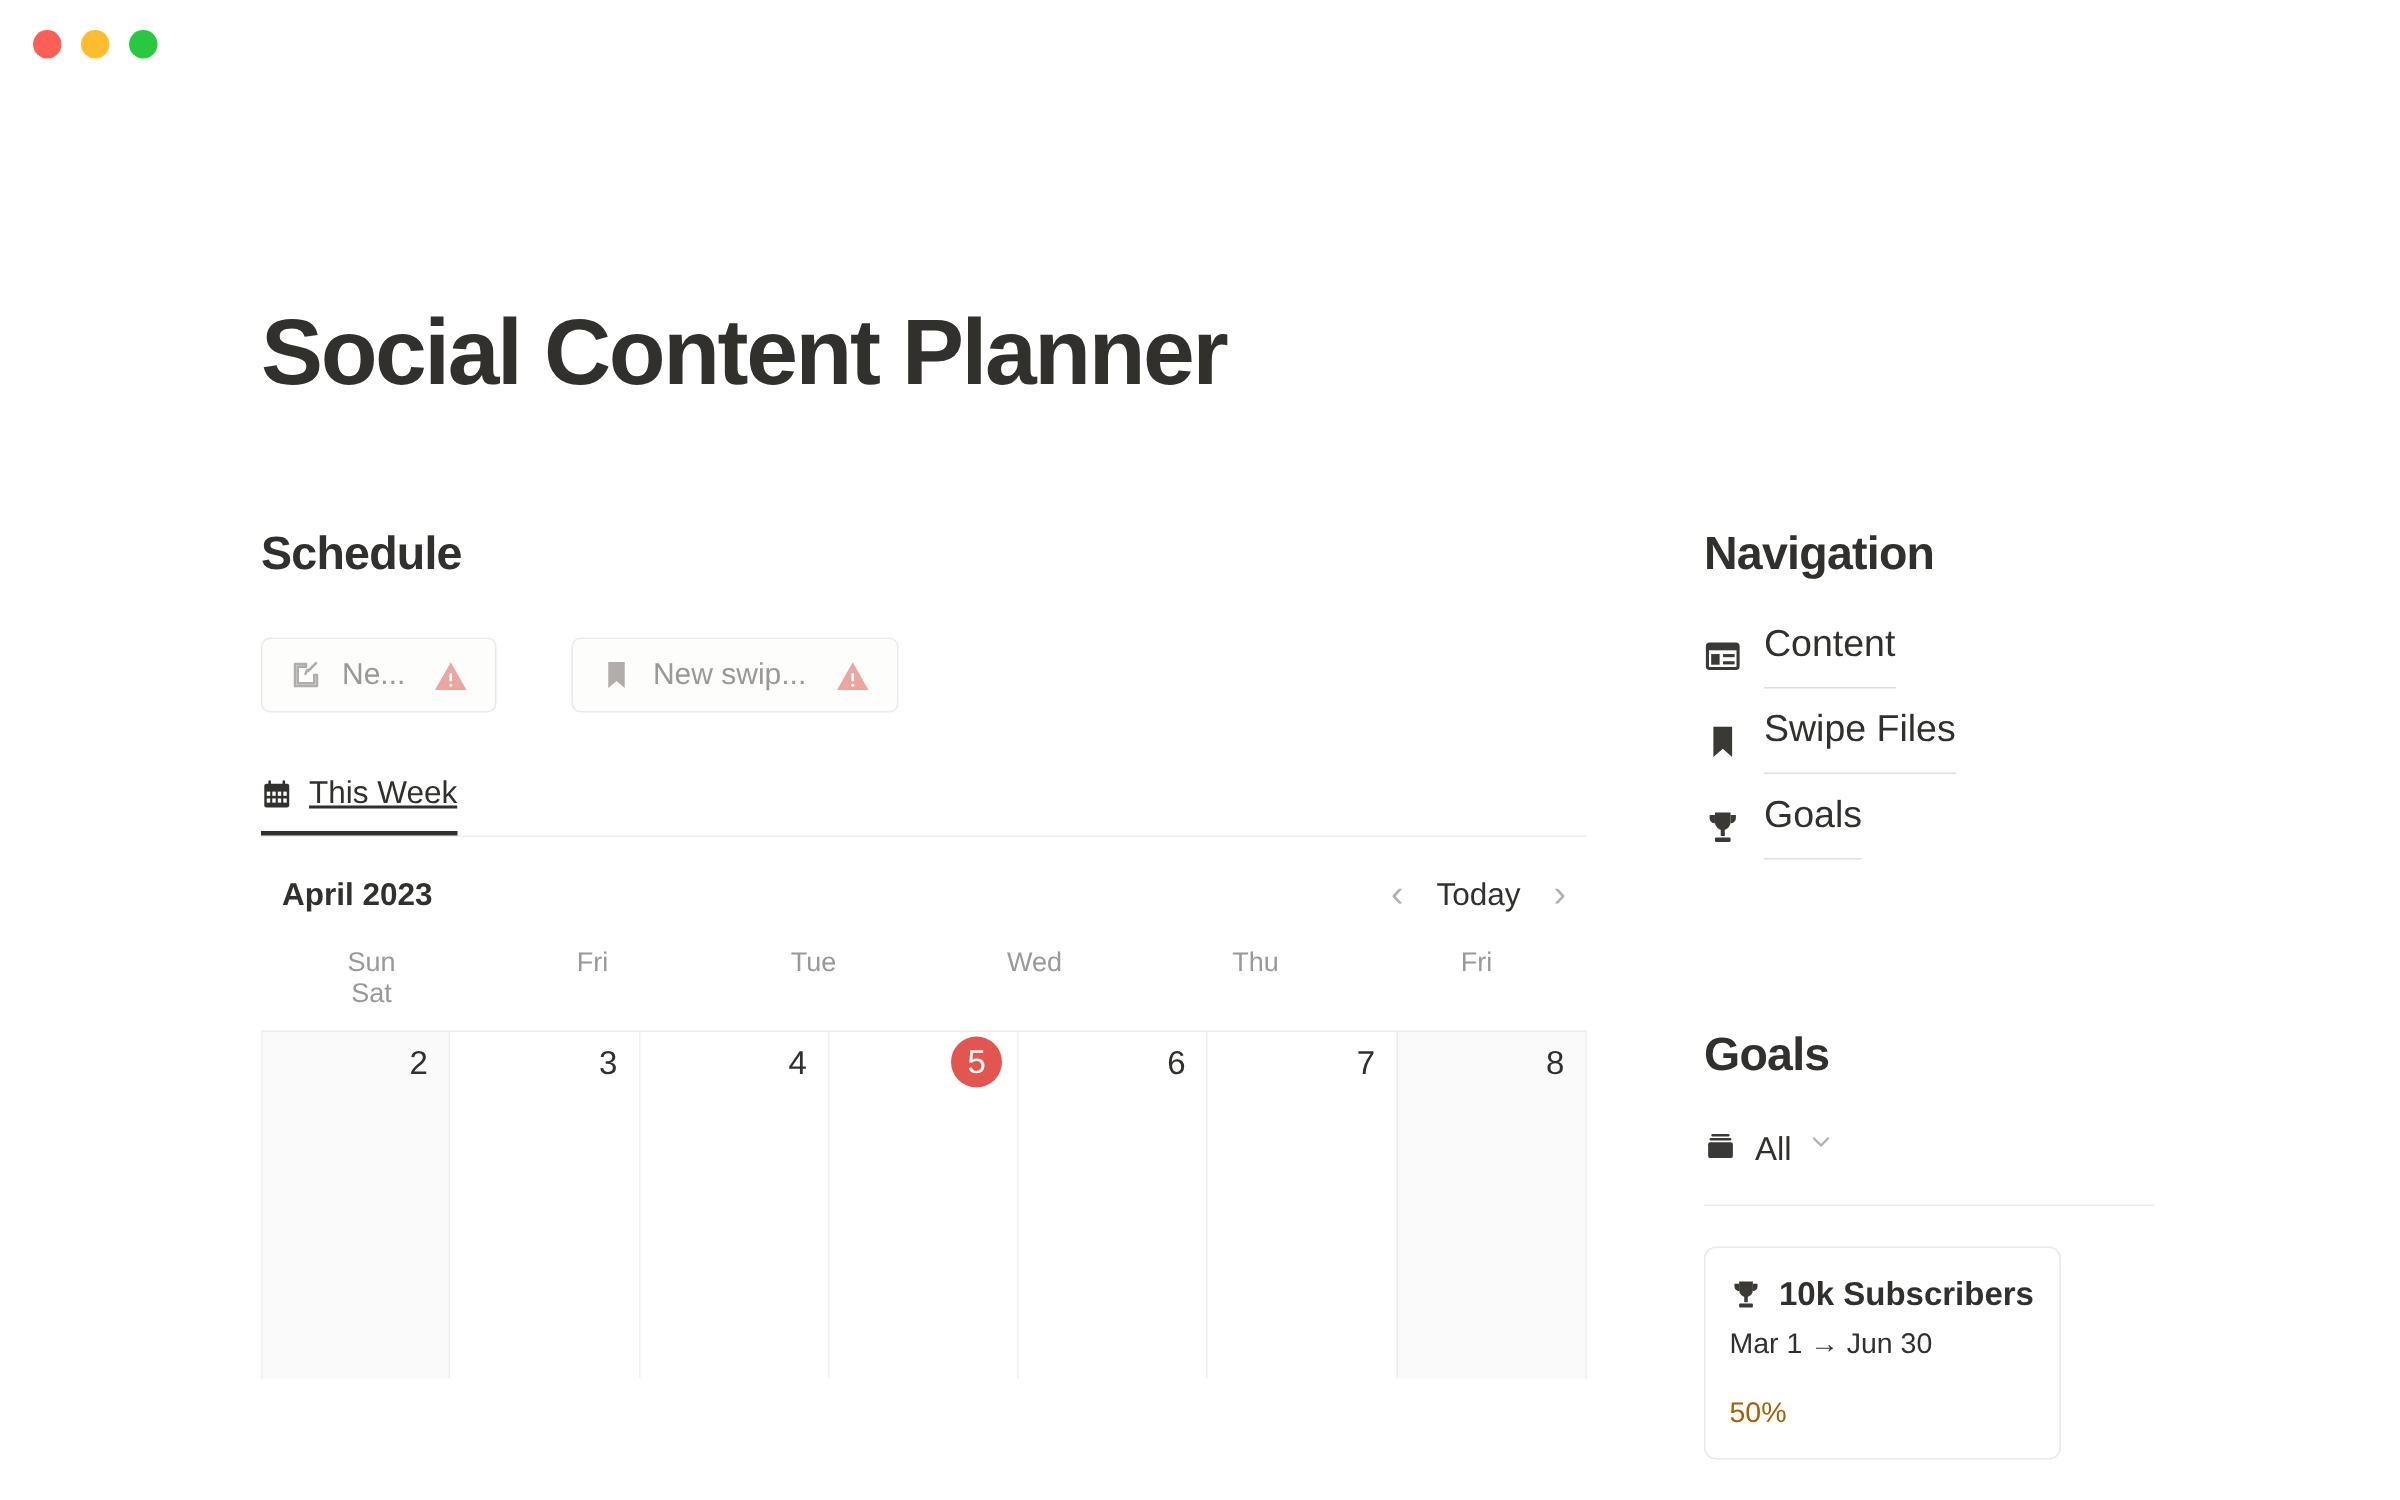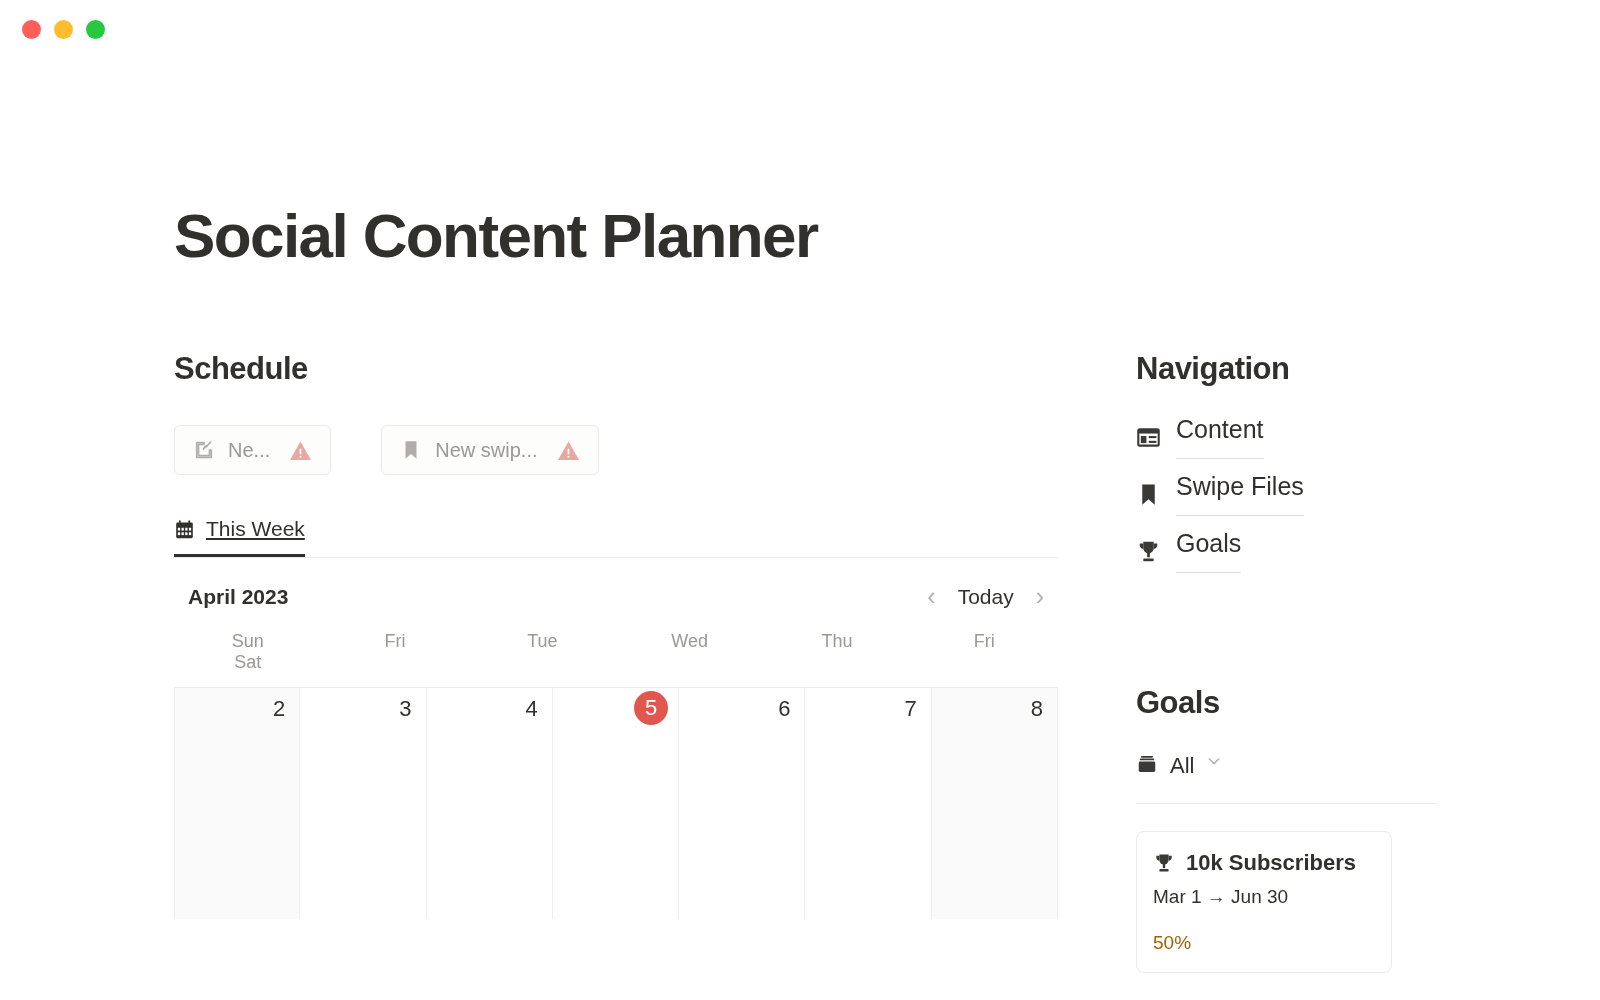--- a/index.html
+++ b/index.html
@@ -233,21 +233,21 @@
   .icon-chev { width: 16px; height: 16px; display:block; flex:none; }
 
   .goals-divider {
     margin-top: 24px;
     border-top: 1px solid #ededeb;
     width: 300px;
   }
 
   .goal-card {
     margin-top: 27px;
-    width: 256px;
+    width: 238px;
     border: 1px solid #eceae7;
     border-radius: 8px;
     padding: 18px 16px 18px 16px;
     background: #ffffff;
   }
   .goal-title-row {
     display: flex;
     align-items: center;
     gap: 11px;
   }

